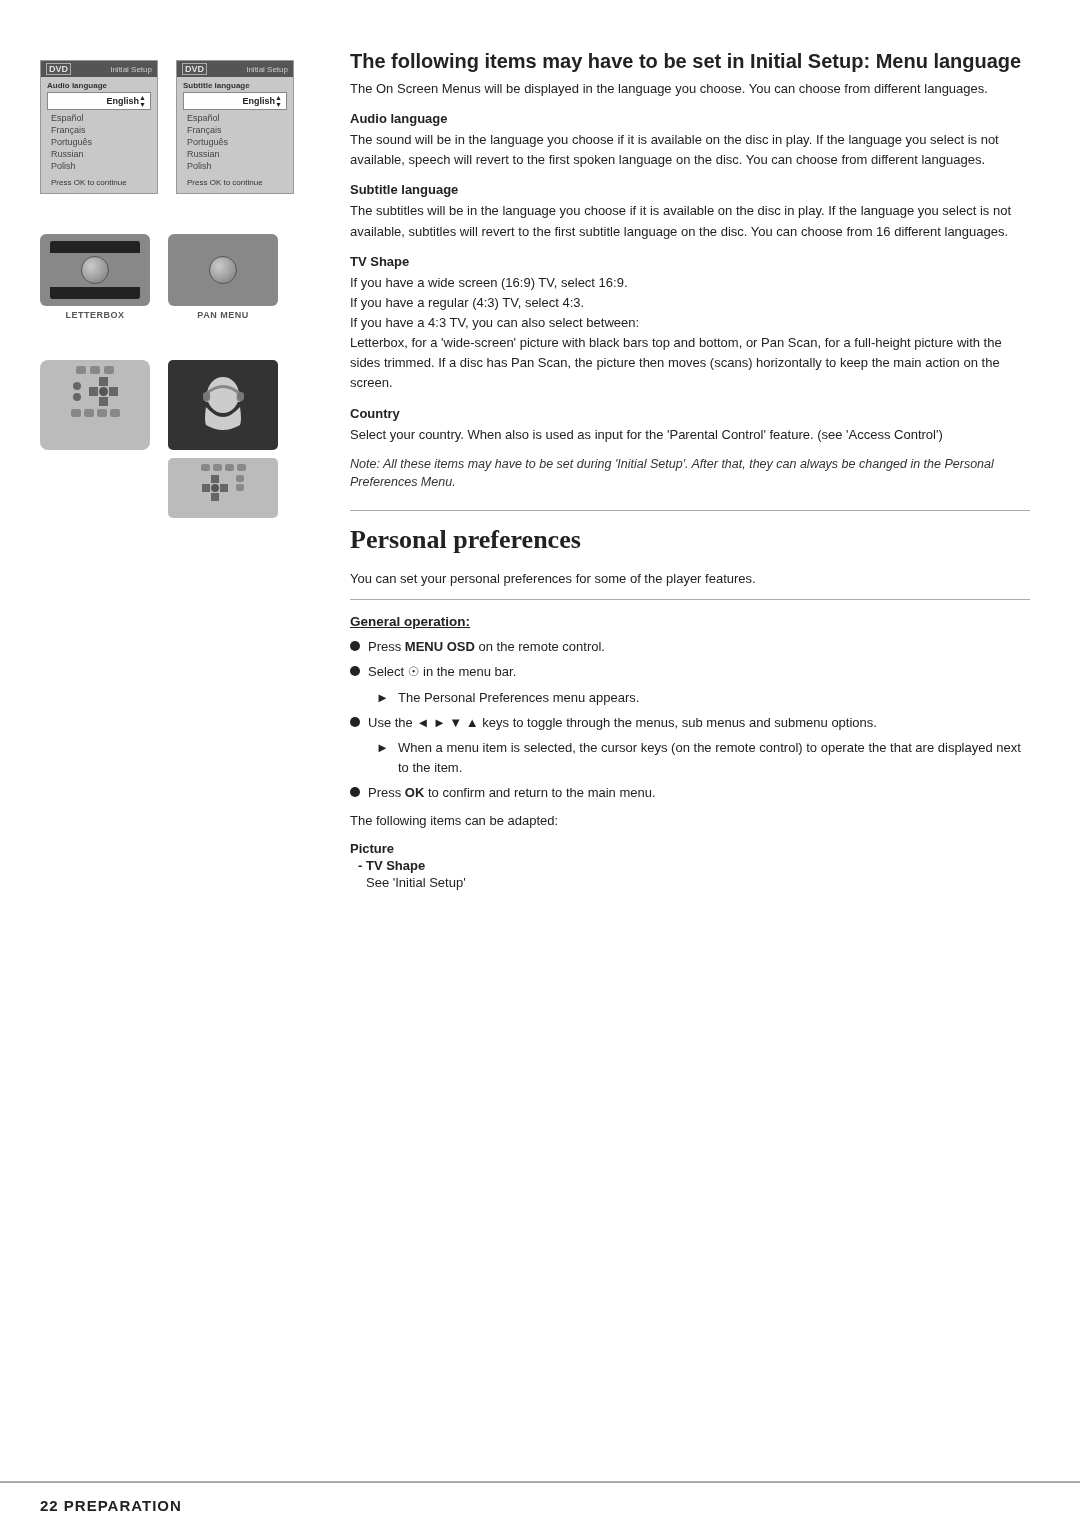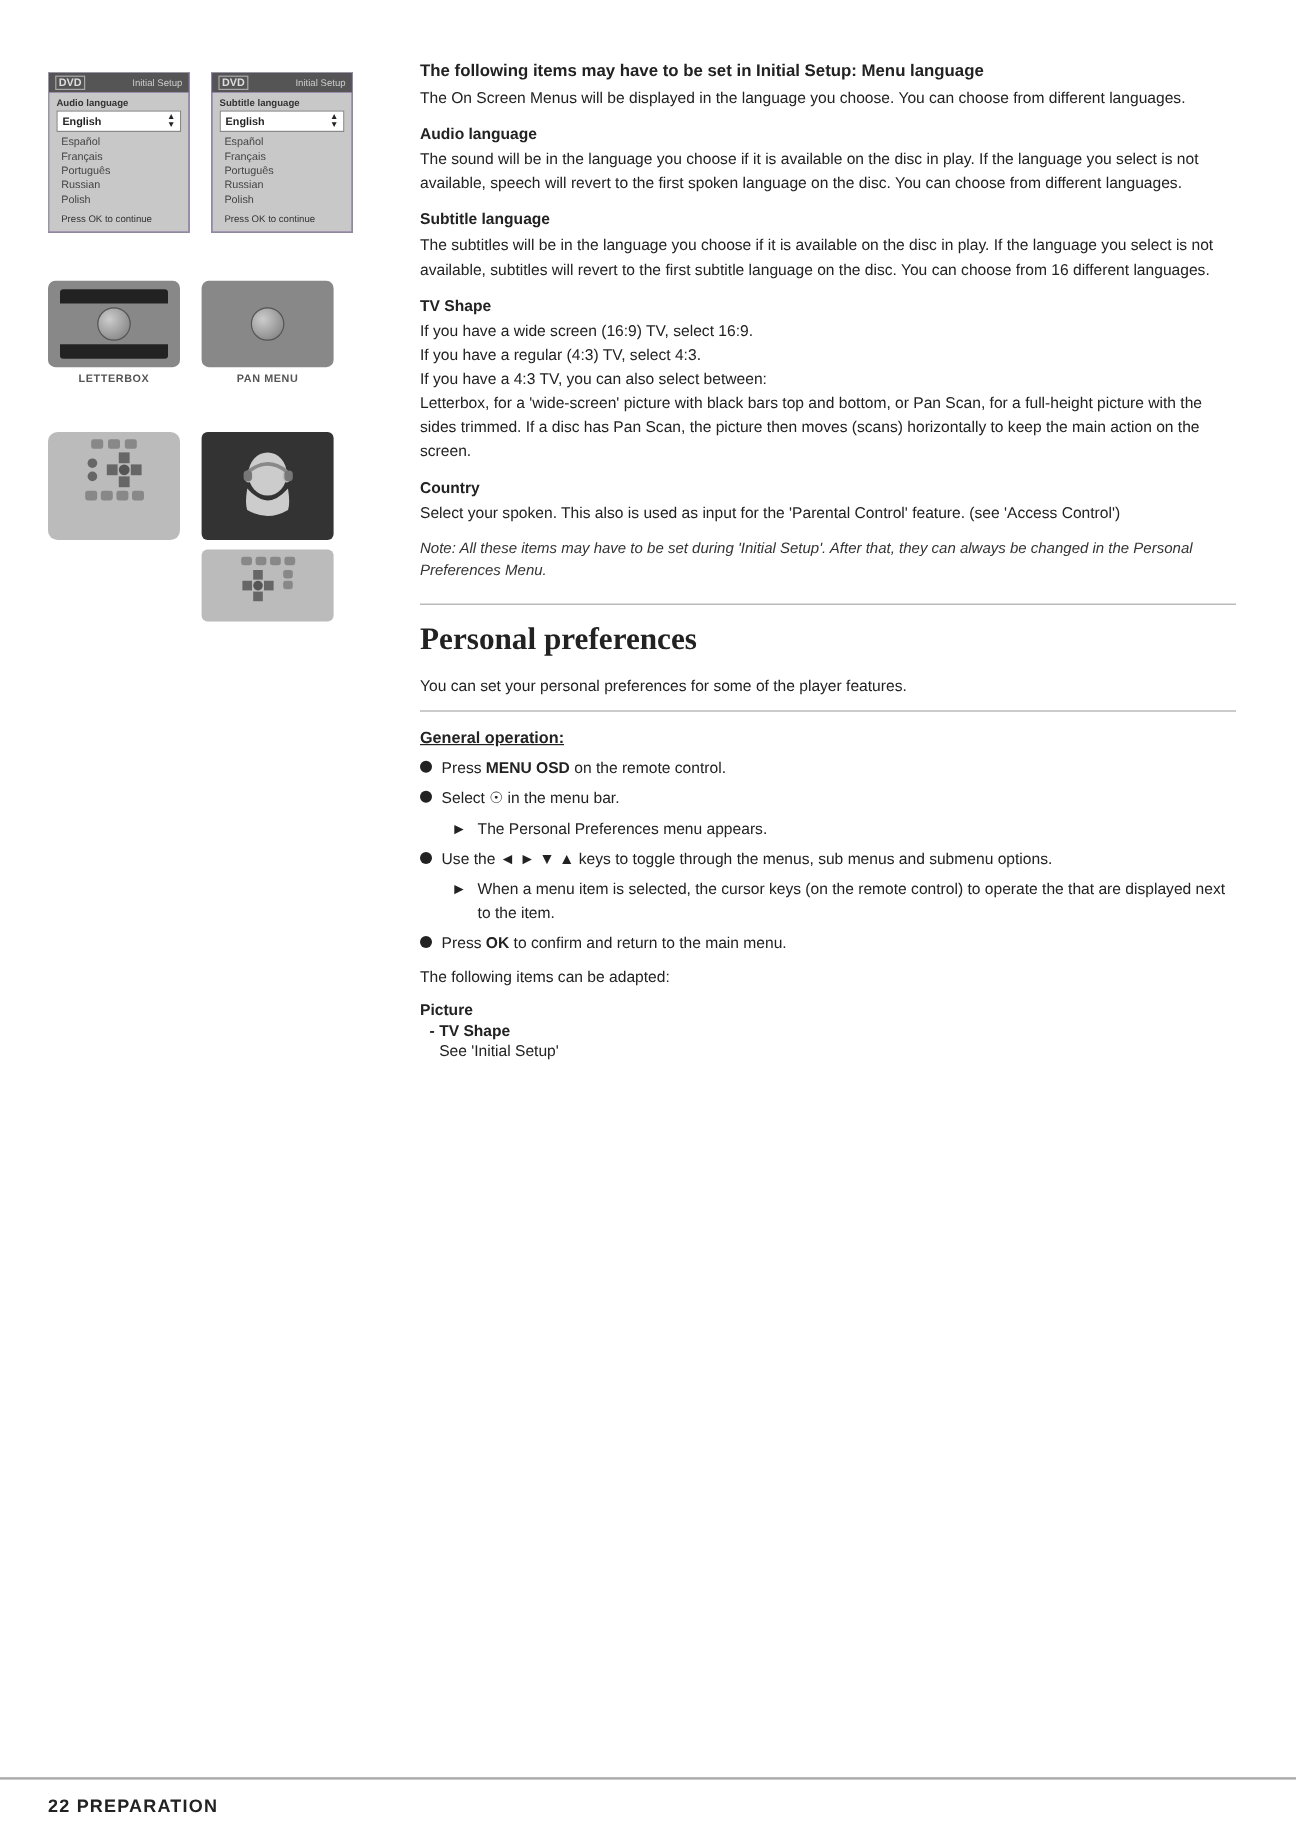--- a/index.html
+++ b/index.html
@@ -78,21 +78,21 @@
       font-size: 8px;
       font-weight: bold;
       color: #333;
       margin-bottom: 2px;
     }
     .dvd-selected-item {
       background: #fff;
       border: 1px solid #888;
       display: flex;
       align-items: center;
-      justify-content: space-between;
+      justify-content: flex-end;
       padding: 1px 4px;
       font-size: 9px;
       font-weight: bold;
       margin-bottom: 2px;
     }
     .dvd-arrow {
       display: flex;
       flex-direction: column;
       font-size: 7px;
       line-height: 1;
@@ -198,21 +198,21 @@
       height: 90px;
       background: #333;
       border-radius: 5px;
       display: flex;
       align-items: center;
       justify-content: center;
     }
     
     .section-heading {
       font-weight: bold;
-      font-size: 14px;
+      font-size: 20px;
       margin-bottom: 6px;
     }
     .body-text {
       font-size: 13px;
       line-height: 1.55;
       color: #222;
       margin-bottom: 10px;
     }
     .sub-heading {
       font-weight: bold;
@@ -507,21 +507,21 @@
 
       <div class="sub-heading">TV Shape</div>
       <p class="body-text">
         <span>If you have a wide screen (16:9) TV, select 16:9.</span><br>
         <span>If you have a regular (4:3) TV, select 4:3.</span><br>
         <span>If you have a 4:3 TV, you can also select between:</span><br>
         <span>Letterbox, for a 'wide-screen' picture with black bars top and bottom, or Pan Scan, for a full-height picture with the sides trimmed. If a disc has Pan Scan, the picture then moves (scans) horizontally to keep the main action on the screen.</span>
       </p>
 
       <div class="sub-heading">Country</div>
-      <p class="body-text">Select your spoken. This also is used as input for the 'Parental Control' feature. (see 'Access Control')</p>
+      <p class="body-text">Select your country. When also is used as input for the 'Parental Control' feature. (see 'Access Control')</p>
 
       <p class="italic-note">Note: All these items may have to be set during 'Initial Setup'. After that, they can always be changed in the Personal Preferences Menu.</p>
 
       <hr class="section-divider">
 
       <div class="big-section-title">Personal preferences</div>
       <p class="body-text">You can set your personal preferences for some of the player features.</p>
 
       <hr class="section-divider" style="margin-top:8px;">
 

